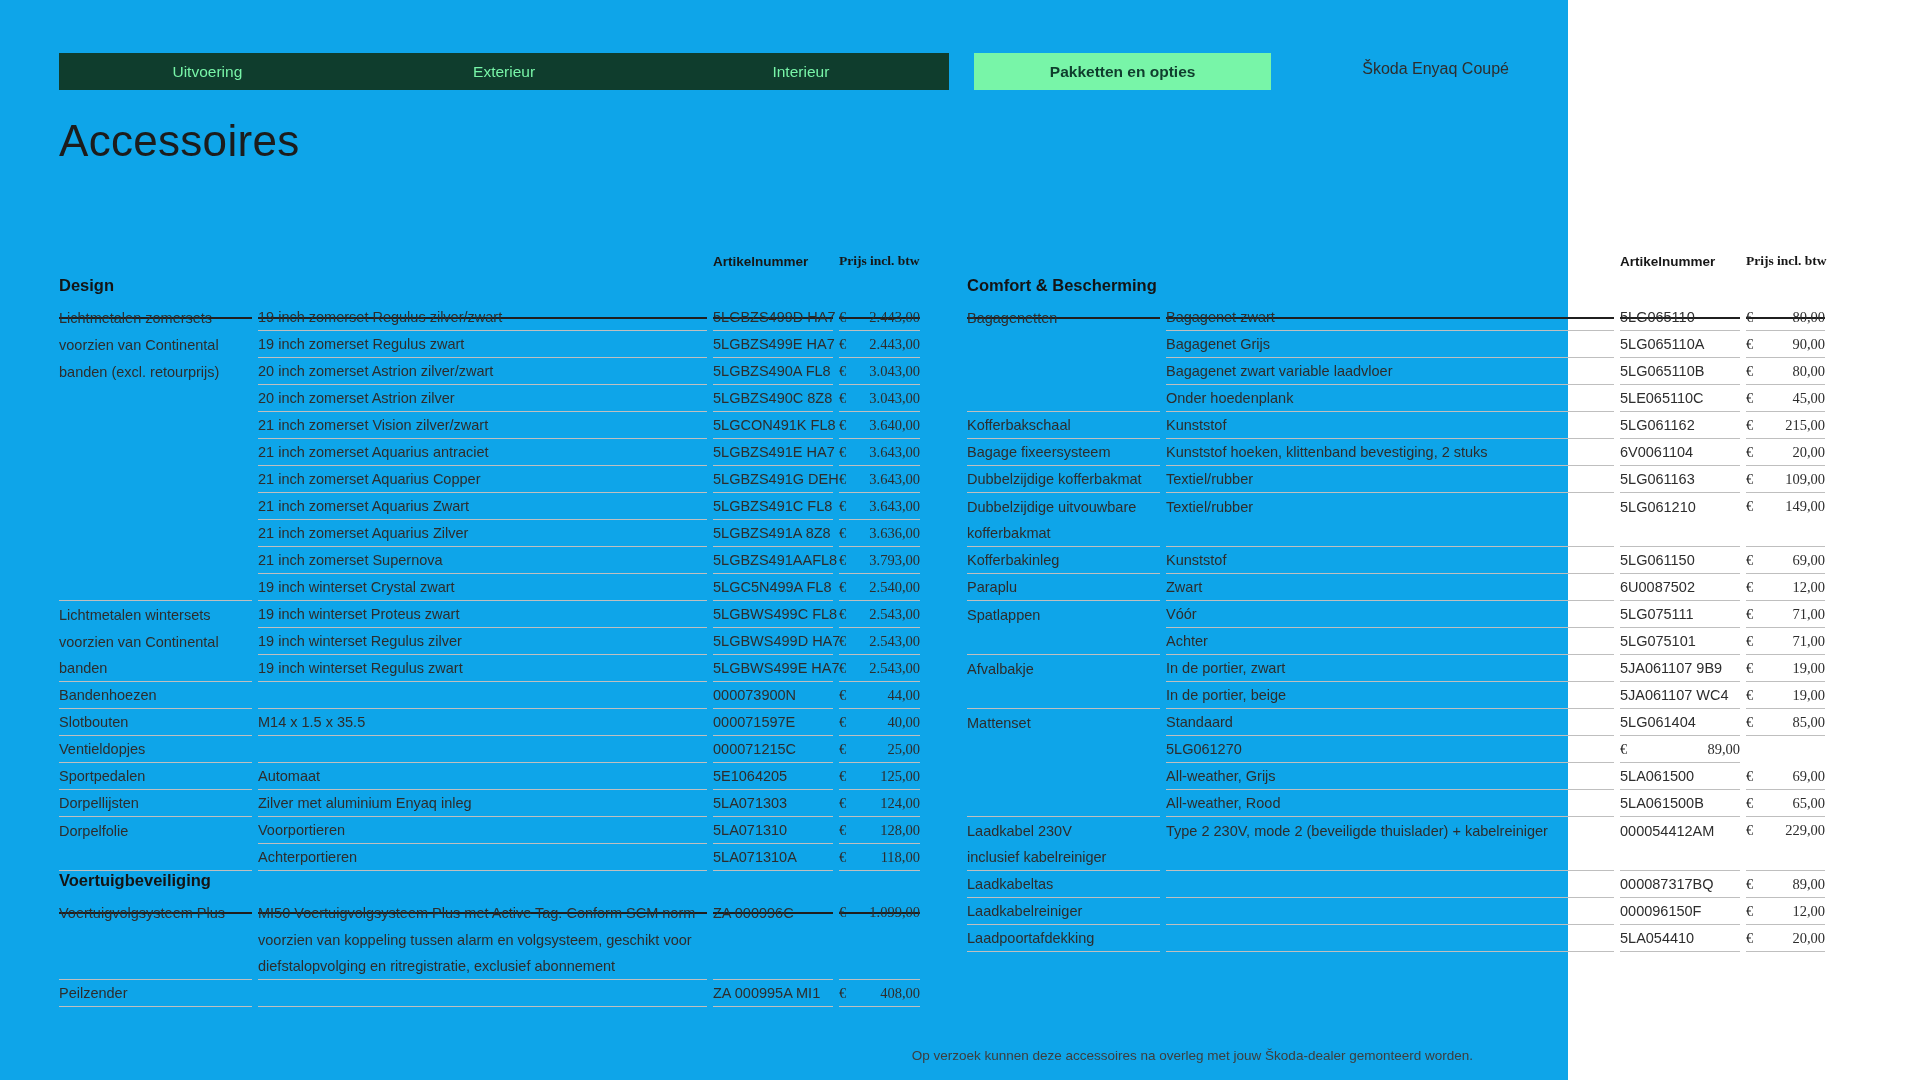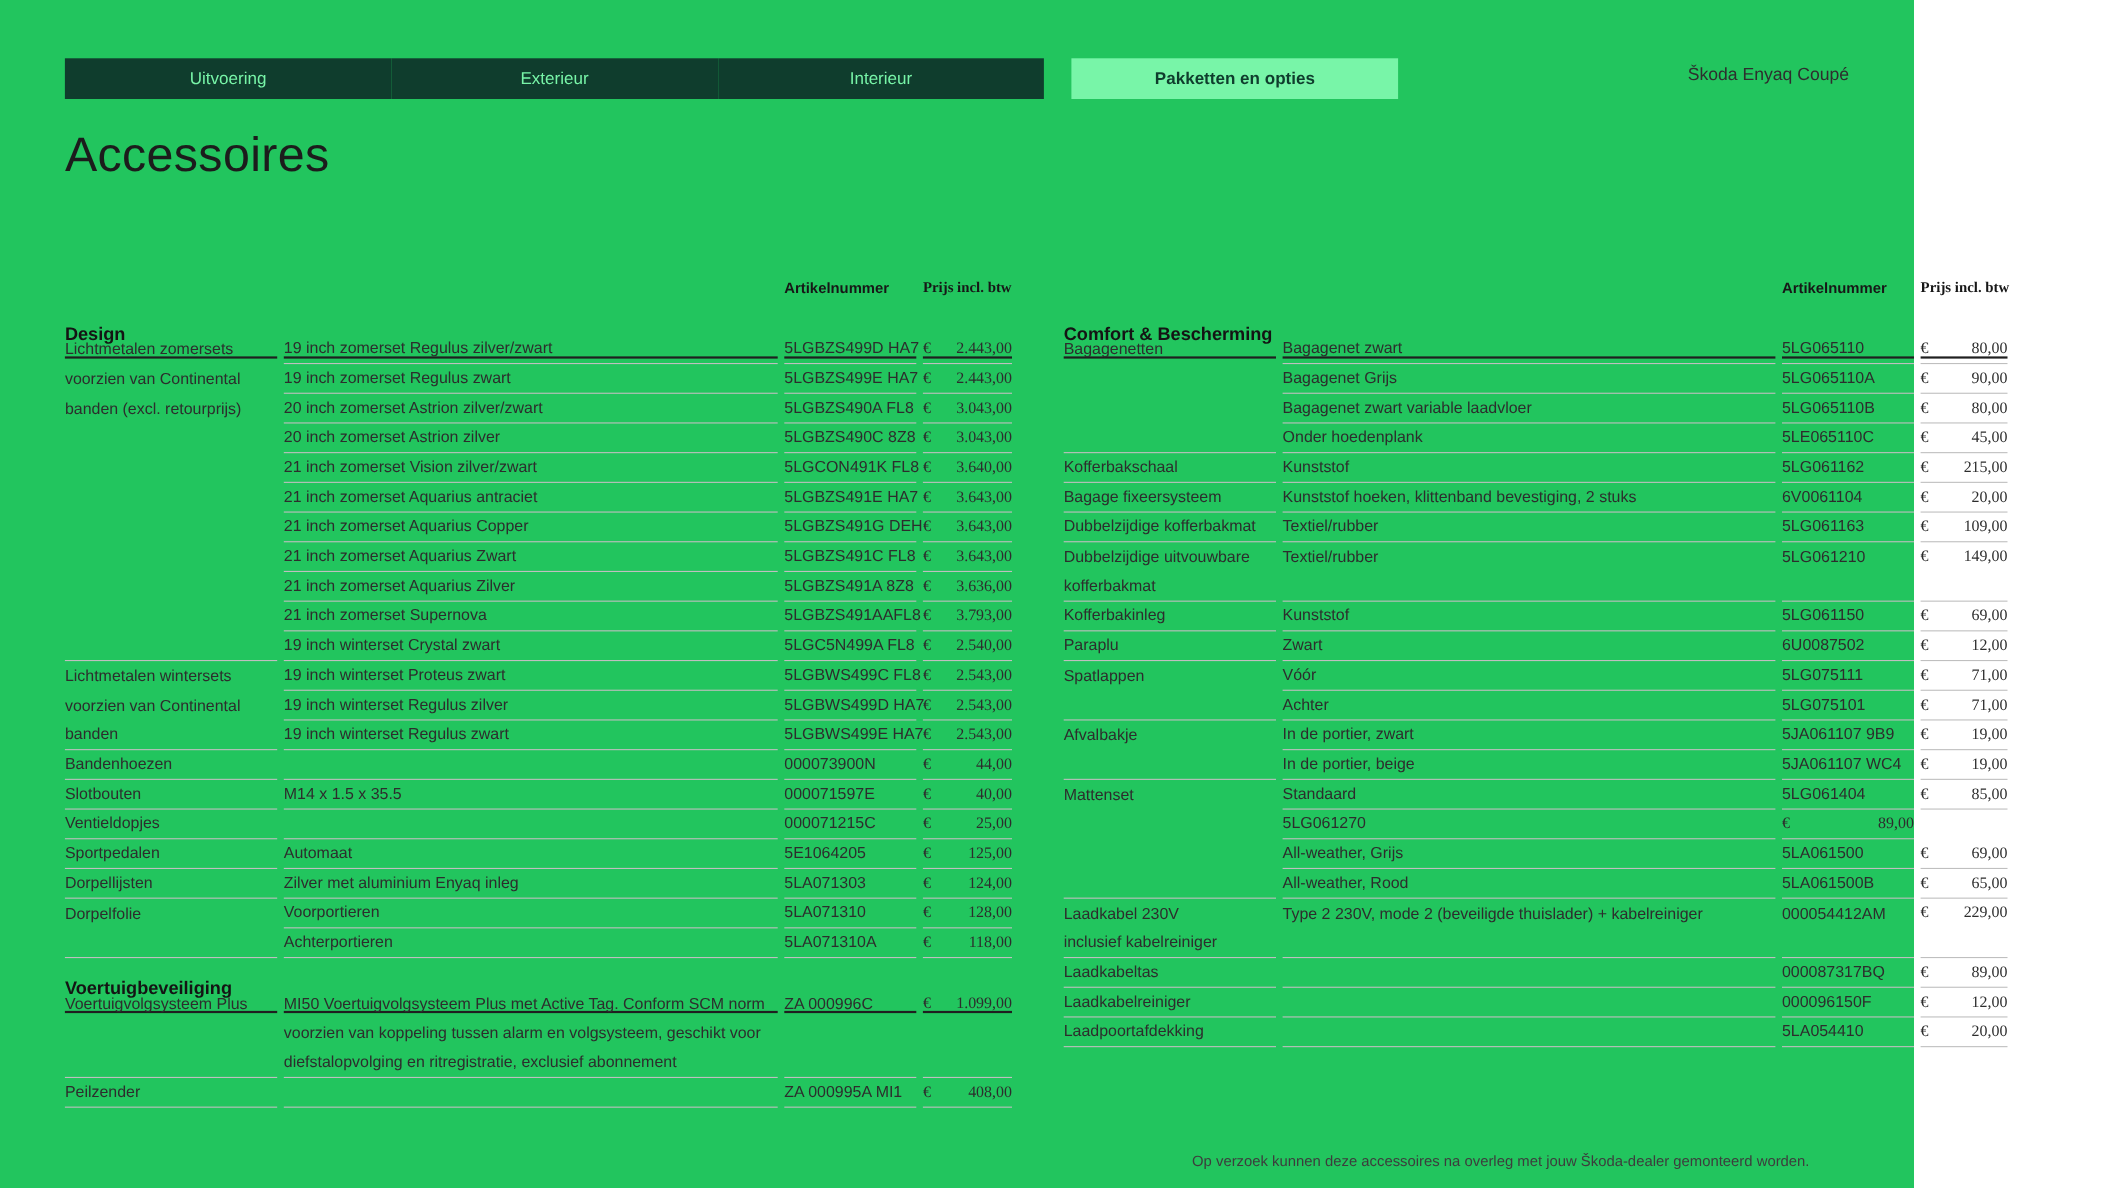--- a/index.html
+++ b/index.html
@@ -6,21 +6,21 @@
     --dark-green:#0F3D2D;
     --electric-green:#78F5A8;
     --row-line:#bfbfbf;
     --section-line:#1f1f1f;
     --text:#2d2d2d;
     --heading:#1c1c1c;
   }
   *{box-sizing:border-box;margin:0;padding:0;}
   html,body{width:1920px;height:1080px;background:#fff;overflow:hidden;
     font-family:"Liberation Sans",sans-serif;}
-  .canvas{position:relative;width:1740px;height:1080px;background:#22c55e;}
+  .canvas{position:relative;width:1568px;height:1080px;background:#0ea5e9;}
 
   
   .tabbar{position:absolute;left:59px;top:53px;width:1212px;height:37px;display:flex;}
   .tab{flex:1;display:flex;align-items:center;justify-content:center;
     font-size:15.5px;background:var(--dark-green);color:var(--electric-green);cursor:pointer;}
   .tab.active{background:var(--electric-green);color:var(--dark-green);font-weight:bold;margin-left:25px;}
 
   .brand{position:absolute;top:60px;right:59px;font-size:16px;color:#2e2e2e;}
 
   .page-title{position:absolute;left:59px;top:116px;font-size:44px;font-weight:400;
@@ -36,21 +36,21 @@
 
   .cell{display:flex;align-items:center;font-size:14.5px;color:var(--text);
     white-space:nowrap;overflow:visible;}
   .trow.data{height:27px;text-align:right;}
   .trow.thead{height:30px;}
   .thead .cell{align-items:flex-end;padding-bottom:7px;font-weight:bold;
     font-size:13.5px;color:#171717;}
   .trow.sect{height:28px;}
   .sect .cell{border-bottom:2px solid var(--section-line);}
   .sect .sect-title{font-weight:bold;font-size:16.5px;color:#141414;align-items:flex-end;
-    padding-bottom:10px;margin-top:19px;}
+    padding-bottom:22px;}
   .cell.price{justify-content:space-between;font-family:Liberation Serif, serif;}
   .bline{border-bottom:1px solid var(--row-line);}
   .euro{color:var(--text);}
   .amt{color:var(--text);}
 
   .footer-note{position:absolute;top:1048px;right:95px;font-size:13.5px;color:#3d3d3d;}
 </style>
 </head>
 <body>
 

